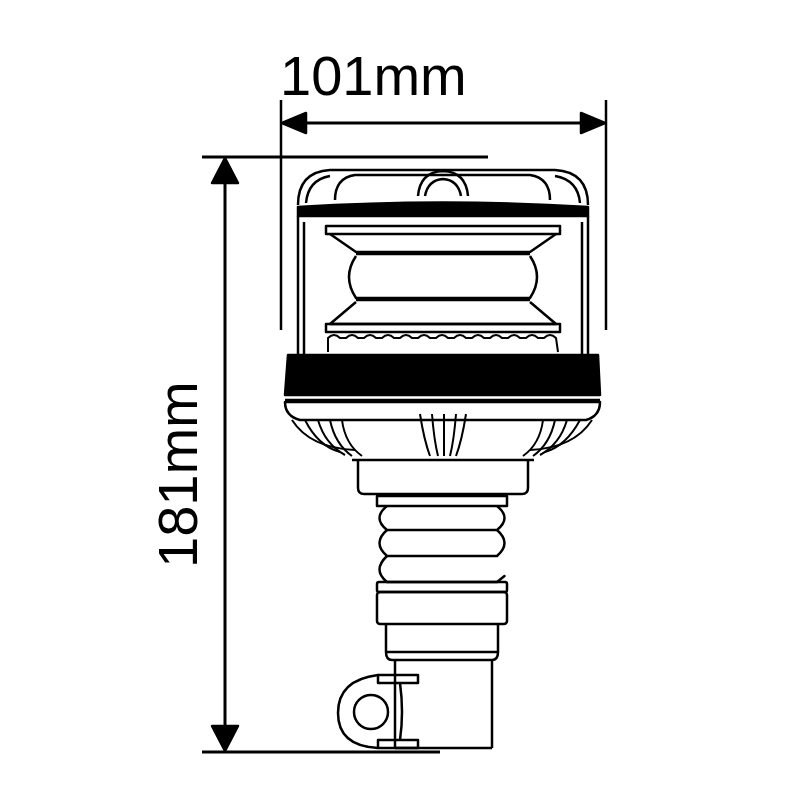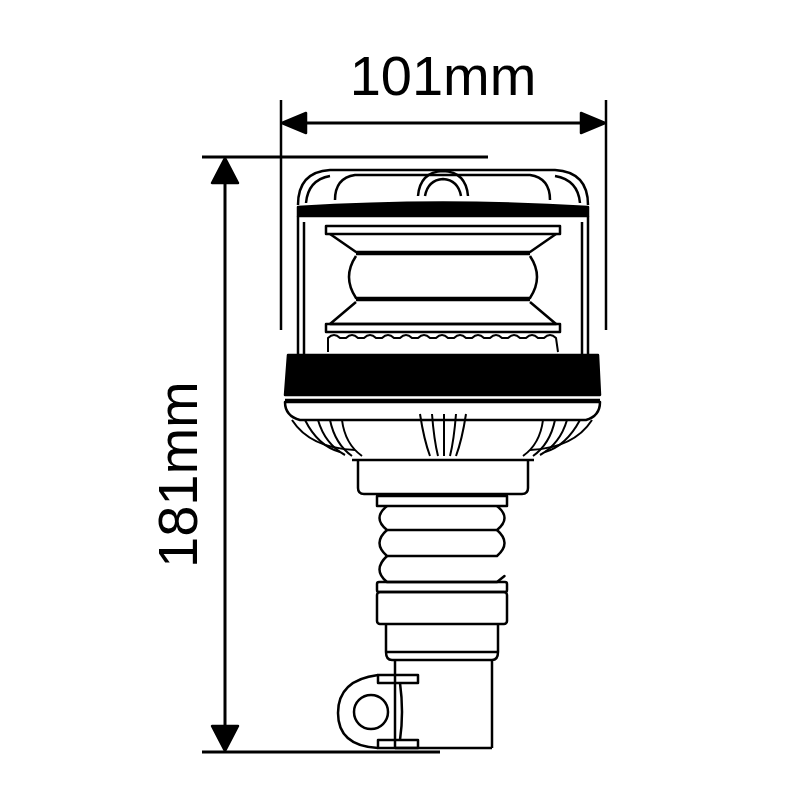--- a/index.html
+++ b/index.html
@@ -1,19 +1,19 @@
 <!DOCTYPE html>
 <html><head>
 <meta charset="utf-8">
 <style>
   html,body{margin:0;padding:0;background:#fff;}
   body{width:800px;height:800px;position:relative;overflow:hidden;font-family:"Liberation Sans",sans-serif;}
   svg{position:absolute;left:0;top:0;}
   .dim-label{position:absolute;color:#000;font-family:"Liberation Sans",sans-serif;line-height:1;white-space:nowrap;}
-  #w-label{left:280px;top:48px;width:326px;text-align:center;font-size:56px;}
+  #w-label{left:280px;top:48px;width:326px;font-size:56px;}
   #h-label{left:140px;top:460px;font-size:56px;transform-origin:0 0;transform:translate(0,0) rotate(-90deg);}
 </style>
 </head>
 <body>
 
 <svg width="800" height="800" viewBox="0 0 800 800" fill="none" stroke="#000" stroke-width="2.5" stroke-linejoin="round">
 
   <g>
     <line x1="281" y1="100" x2="281" y2="330" stroke-width="2.5"></line>
     <line x1="606" y1="100" x2="606" y2="330" stroke-width="2.5"></line>

